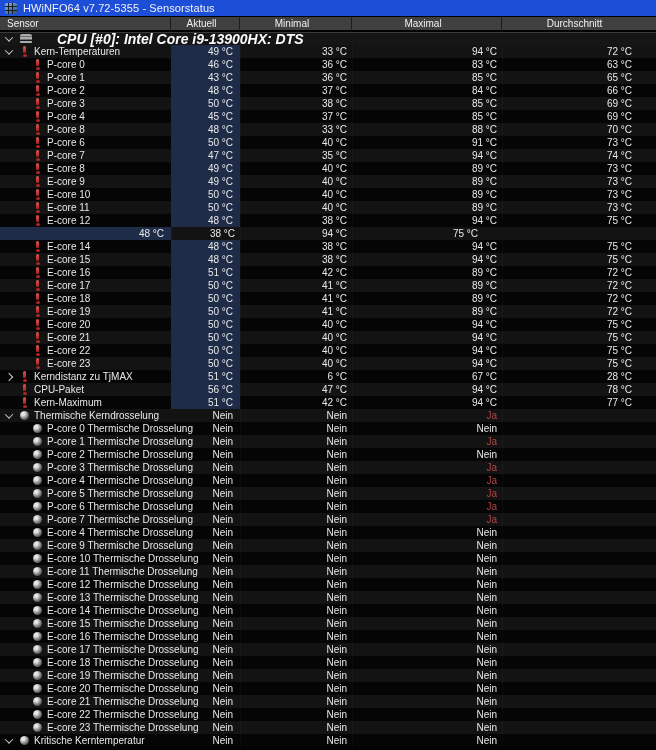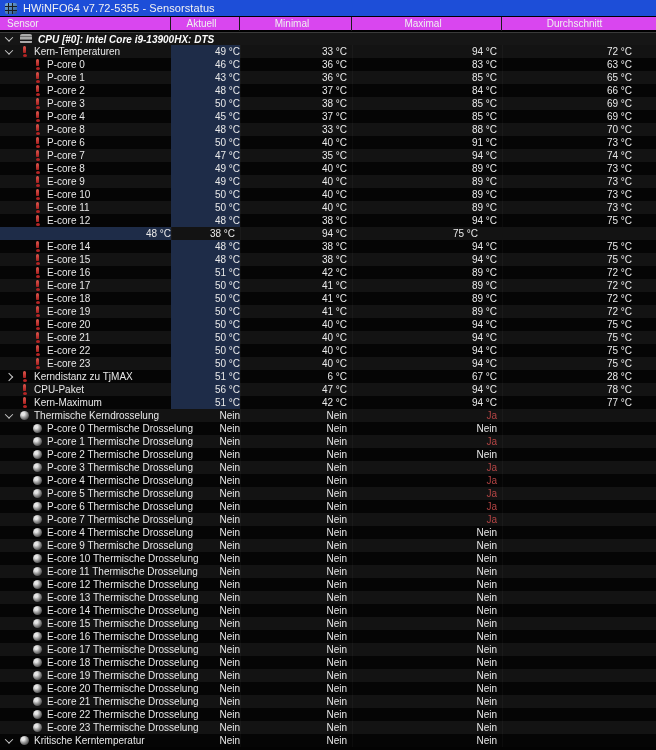--- a/index.html
+++ b/index.html
@@ -11,48 +11,48 @@
   .titlebar { height:17px; background:#1d4ed8; display:flex; align-items:center;
               padding-left:5px; border-bottom:1px solid #000; }
   .app-icon { width:12px; height:11px; margin-right:6px; border-radius:2px;
               background:
                 linear-gradient(90deg, transparent 0 3px, #1d1d1d 3px 4px, transparent 4px 7px, #1d1d1d 7px 8px, transparent 8px),
                 linear-gradient(0deg, transparent 0 3px, #1d1d1d 3px 4px, transparent 4px 7px, #1d1d1d 7px 8px, transparent 8px),
                 linear-gradient(145deg,#7fb3e0,#3f6fa8 70%,#2c4f7c); }
   .title-text { font-size:11px; color:#f2f2f2; letter-spacing:.1px; }
 
   
-  .colheader { height:15px; background:#d946ef; display:grid;
+  .colheader { height:15px; background:#404040; display:grid;
                grid-template-columns:171px 69px 112px 150px 1fr;
                border-bottom:2px solid #000; }
   .colheader .hcell { font-size:10px; color:#f0f0f0; line-height:14px;
                       border-right:1px solid #1c1c1c; padding-right:7px; text-align:center; }
   .colheader .hcell.first { text-align:left; padding-left:7px; }
   .colheader .hcell.last { padding-right:9px; border-right:none; }
 
   
   .section-row { height:13px; background:#161616; border-top:1px solid #3a3a3a;
                  display:flex; align-items:center; padding-left:6px; }
-  .section-row .label { font-size:10px; font-weight:bold; font-style:italic;
-                        color:#fcfcfc; white-space:nowrap; }
+  .section-row .label { font-size:14px; font-weight:bold; font-style:italic;
+                        color:#fcfcfc; white-space:nowrap;margin-left:19px; }
 
   
   #rows .row { height:13px; display:grid;
                grid-template-columns:171px 69px 112px 150px 1fr; }
   #rows .row:nth-child(odd)  { background:#131313; }
   #rows .row:nth-child(even) { background:#050505; }
 
   .cell { font-size:10px; line-height:13px; white-space:nowrap; }
   .cell.sensor { display:flex; align-items:center; overflow:visible; padding-left:33px; }
   .cell.sensor.exp  { padding-left:6px; }
   .cell.sensor.lvl1 { padding-left:20px; }
   .cell.sensor .label { color:#e8e8e8; }
 
   .cell.val { text-align:right; color:#e9e9e9; }
-  .cell.val.aktuell      { padding-right:0; }
+  .cell.val.aktuell      { padding-right:7px; }
   .cell.val.minimal      { padding-right:5px; border-left:1px solid rgba(255,255,255,.03); }
   .cell.val.maximal      { padding-right:5px; border-left:1px solid rgba(255,255,255,.03); }
   .cell.val.durchschnitt { padding-right:24px; border-left:1px solid rgba(255,255,255,.03); }
   .cell.val.hl  { background:var(--hl); }
   .cell.val.red { color:var(--red); }
 
   
   .chev { width:6px; height:6px; flex:0 0 6px; margin-right:8px; display:inline-block;
           border-right:1.5px solid #c9c9c9; border-bottom:1.5px solid #c9c9c9; }
   .chev.down  { transform:rotate(45deg) translate(-1px,-1px); }

